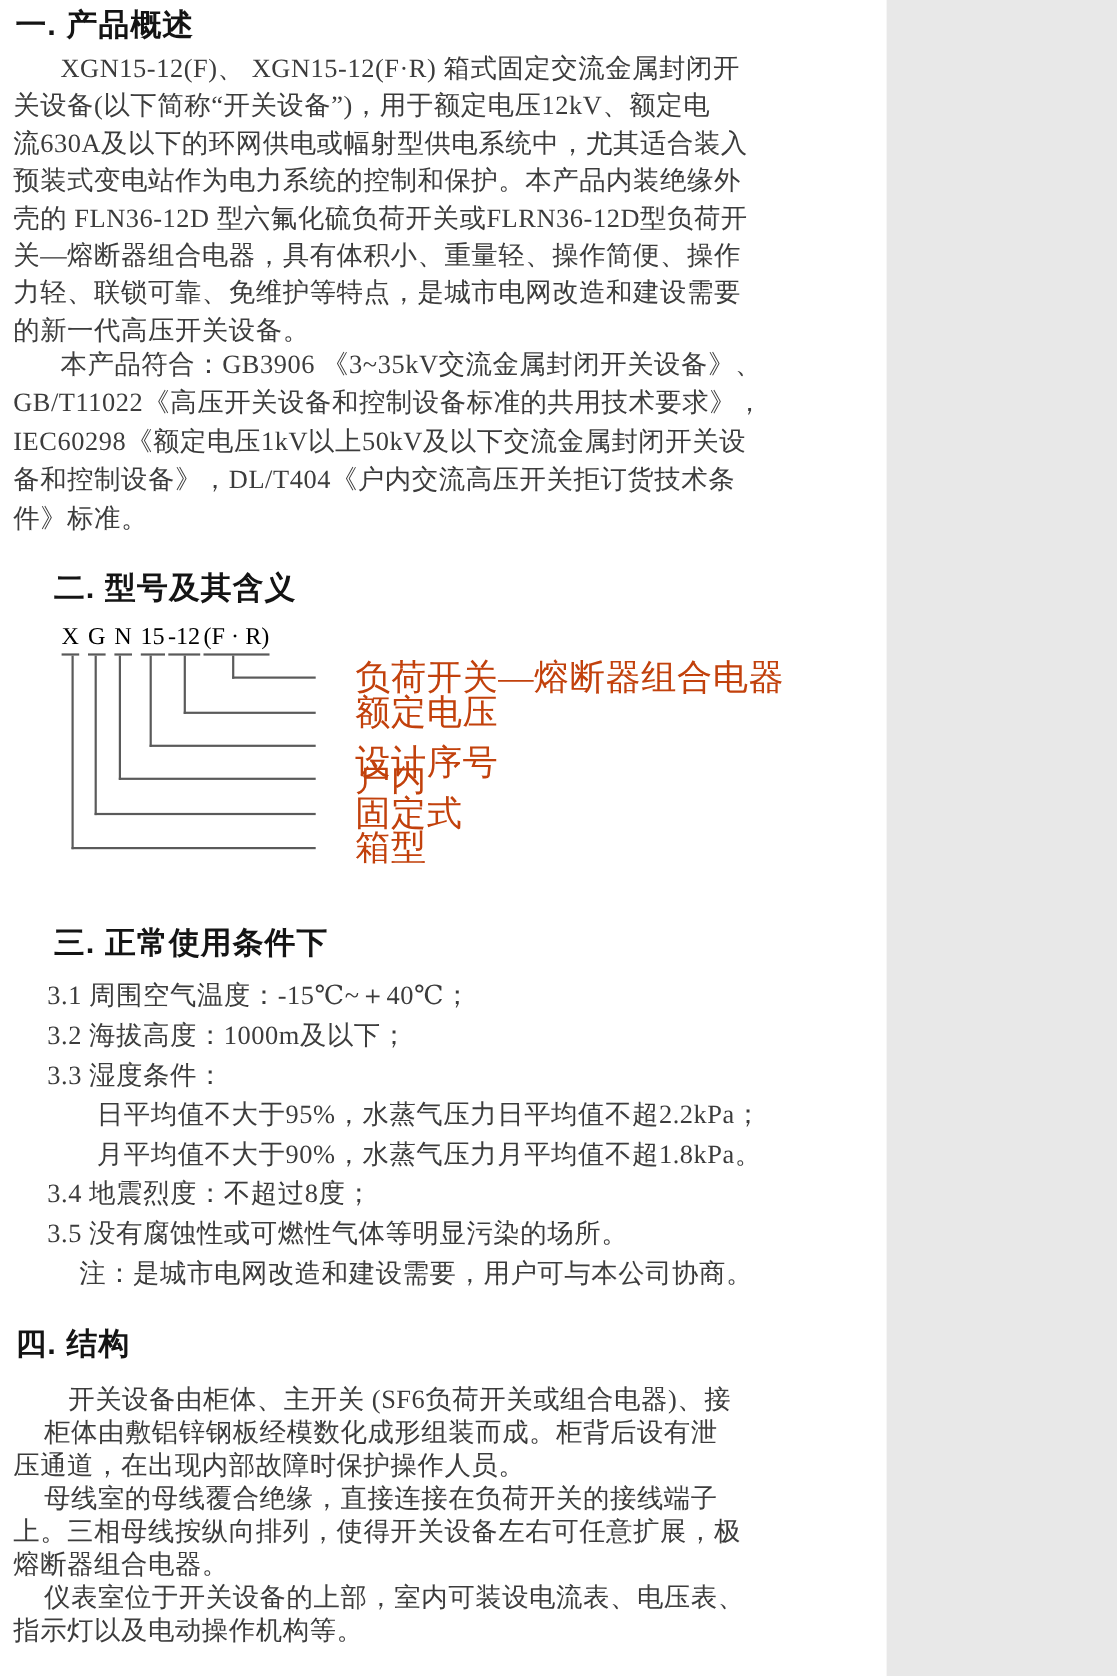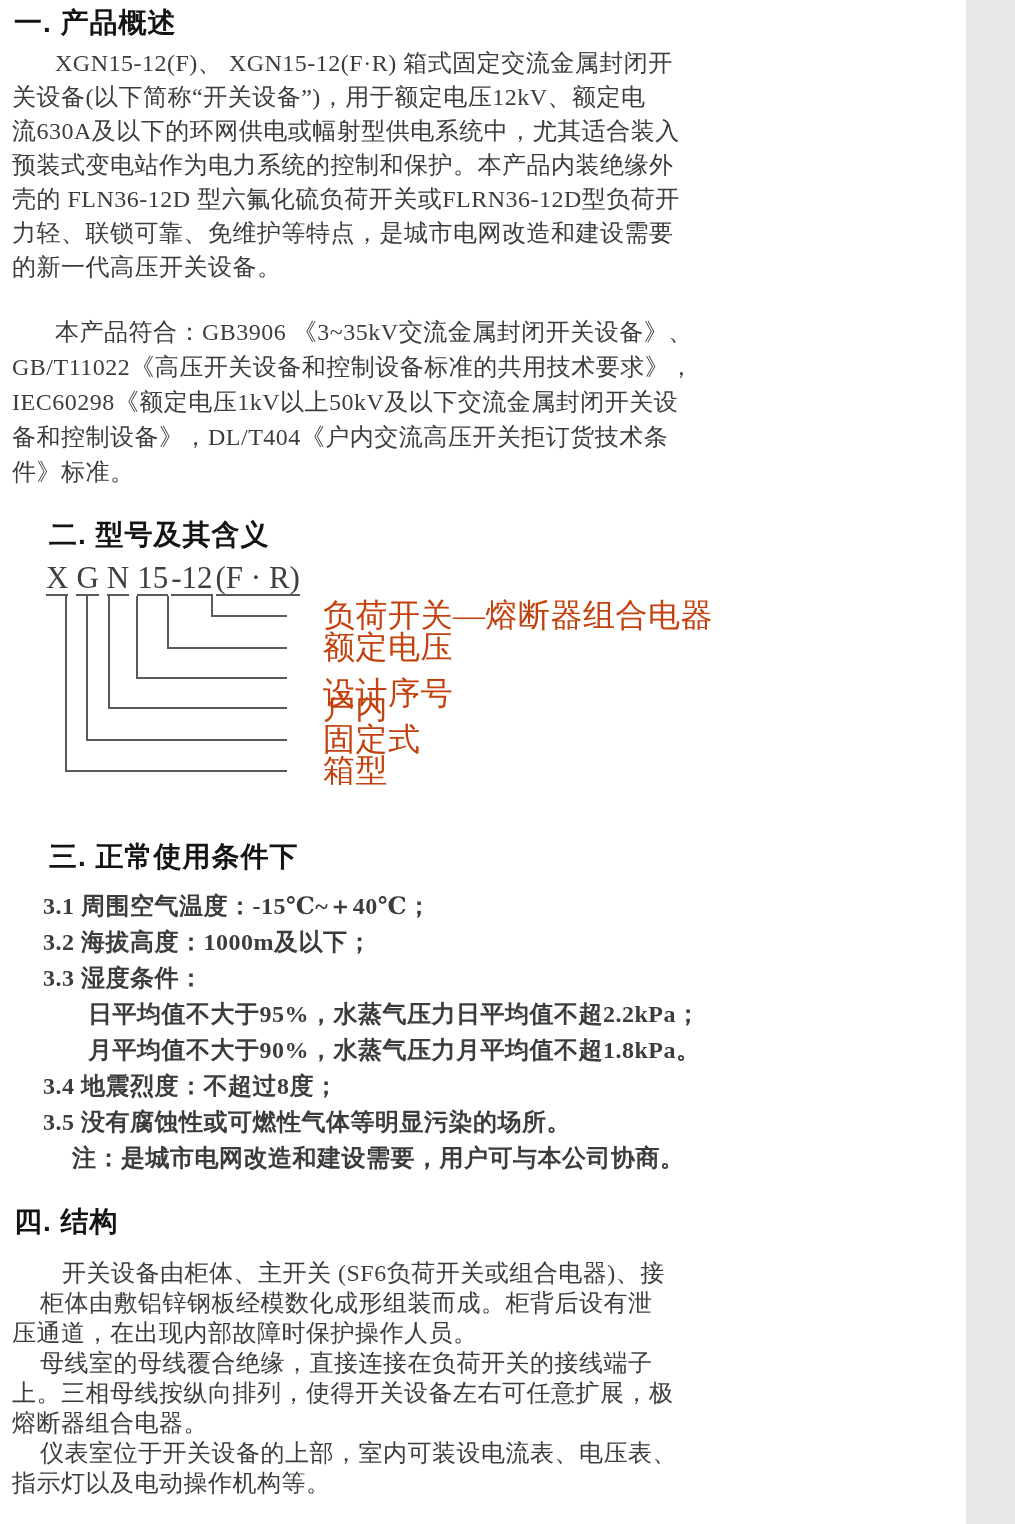--- a/index.html
+++ b/index.html
@@ -1,18 +1,18 @@
 <!DOCTYPE html>
 <html><head>
 <meta charset="utf-8">
 <style>
   html,body{margin:0;padding:0;background:#e8e8e8;}
   .page{
     position:relative;
-    width:966px;height:1524px;
+    width:806px;height:1524px;
     background:#ffffff;
     overflow:hidden;
     font-family:"Liberation Serif","DejaVu Serif",serif;
     color:#3c3c3c;
   }
   .heading{
     position:absolute;
     font-family:"Liberation Sans","DejaVu Sans",sans-serif;
     font-weight:700;
     font-size:28px;
@@ -22,33 +22,33 @@
     white-space:nowrap;
   }
   .tblock{position:absolute;left:12px;width:680px;}
   .line{
     font-size:24px;
     white-space:nowrap;
     letter-spacing:0.5px;
   }
   .lh34 .line{line-height:34px;height:34px;}
   .lh35 .line{line-height:35px;height:35px;}
-  .lh36 .line{line-height:36px;height:36px;font-weight:bold;}
+  .lh36 .line{line-height:36px;height:36px;}
   .lh30 .line{line-height:30px;height:30px;}
   .ind-p1{padding-left:43px;}
   .ind-mid{padding-left:28px;}
   .ind-s3{padding-left:31px;}
   .ind-sub{padding-left:76px;text-align:center;}
   .ind-note{padding-left:60px;}
   .ind-big{padding-left:50px;}
   
   .diagram{position:absolute;left:12px;top:563px;width:720px;height:240px;}
   .model-row{
-    position:absolute;left:34px;top:0;
-    font-size:31px;line-height:30px;color:#404040;
+    position:absolute;left:44px;top:0;
+    font-size:22px;line-height:30px;color:#000000;
     white-space:nowrap;
   }
   .model-part{
     display:inline-block;
     border-bottom:2px solid #5a5a5a;
     padding-bottom:1px;
   }
   .mp-gap{margin-right:8px;}
   .mp-tick{margin-right:3px;}
   .lshape{
@@ -68,20 +68,21 @@
 <div class="page">
 
   <div class="heading" style="left:14px;top:6px;">一. 产品概述</div>
 
   <div class="tblock lh34" style="top:46px;">
     <div class="line ind-p1">XGN15-12(F)、 XGN15-12(F·R) 箱式固定交流金属封闭开</div>
     <div class="line">关设备(以下简称“开关设备”)，用于额定电压12kV、额定电</div>
     <div class="line">流630A及以下的环网供电或幅射型供电系统中，尤其适合装入</div>
     <div class="line">预装式变电站作为电力系统的控制和保护。本产品内装绝缘外</div>
     <div class="line">壳的 FLN36-12D 型六氟化硫负荷开关或FLRN36-12D型负荷开</div>
+    <div class="line">关—熔断器组合电器，具有体积小、重量轻、操作简便、操作</div>
     <div class="line">力轻、联锁可靠、免维护等特点，是城市电网改造和建设需要</div>
     <div class="line">的新一代高压开关设备。</div>
   </div>
 
   <div class="tblock lh35" style="top:315px;">
     <div class="line ind-p1">本产品符合：GB3906 《3~35kV交流金属封闭开关设备》、</div>
     <div class="line">GB/T11022《高压开关设备和控制设备标准的共用技术要求》，</div>
     <div class="line">IEC60298《额定电压1kV以上50kV及以下交流金属封闭开关设</div>
     <div class="line">备和控制设备》，DL/T404《户内交流高压开关拒订货技术条</div>
     <div class="line">件》标准。</div>

